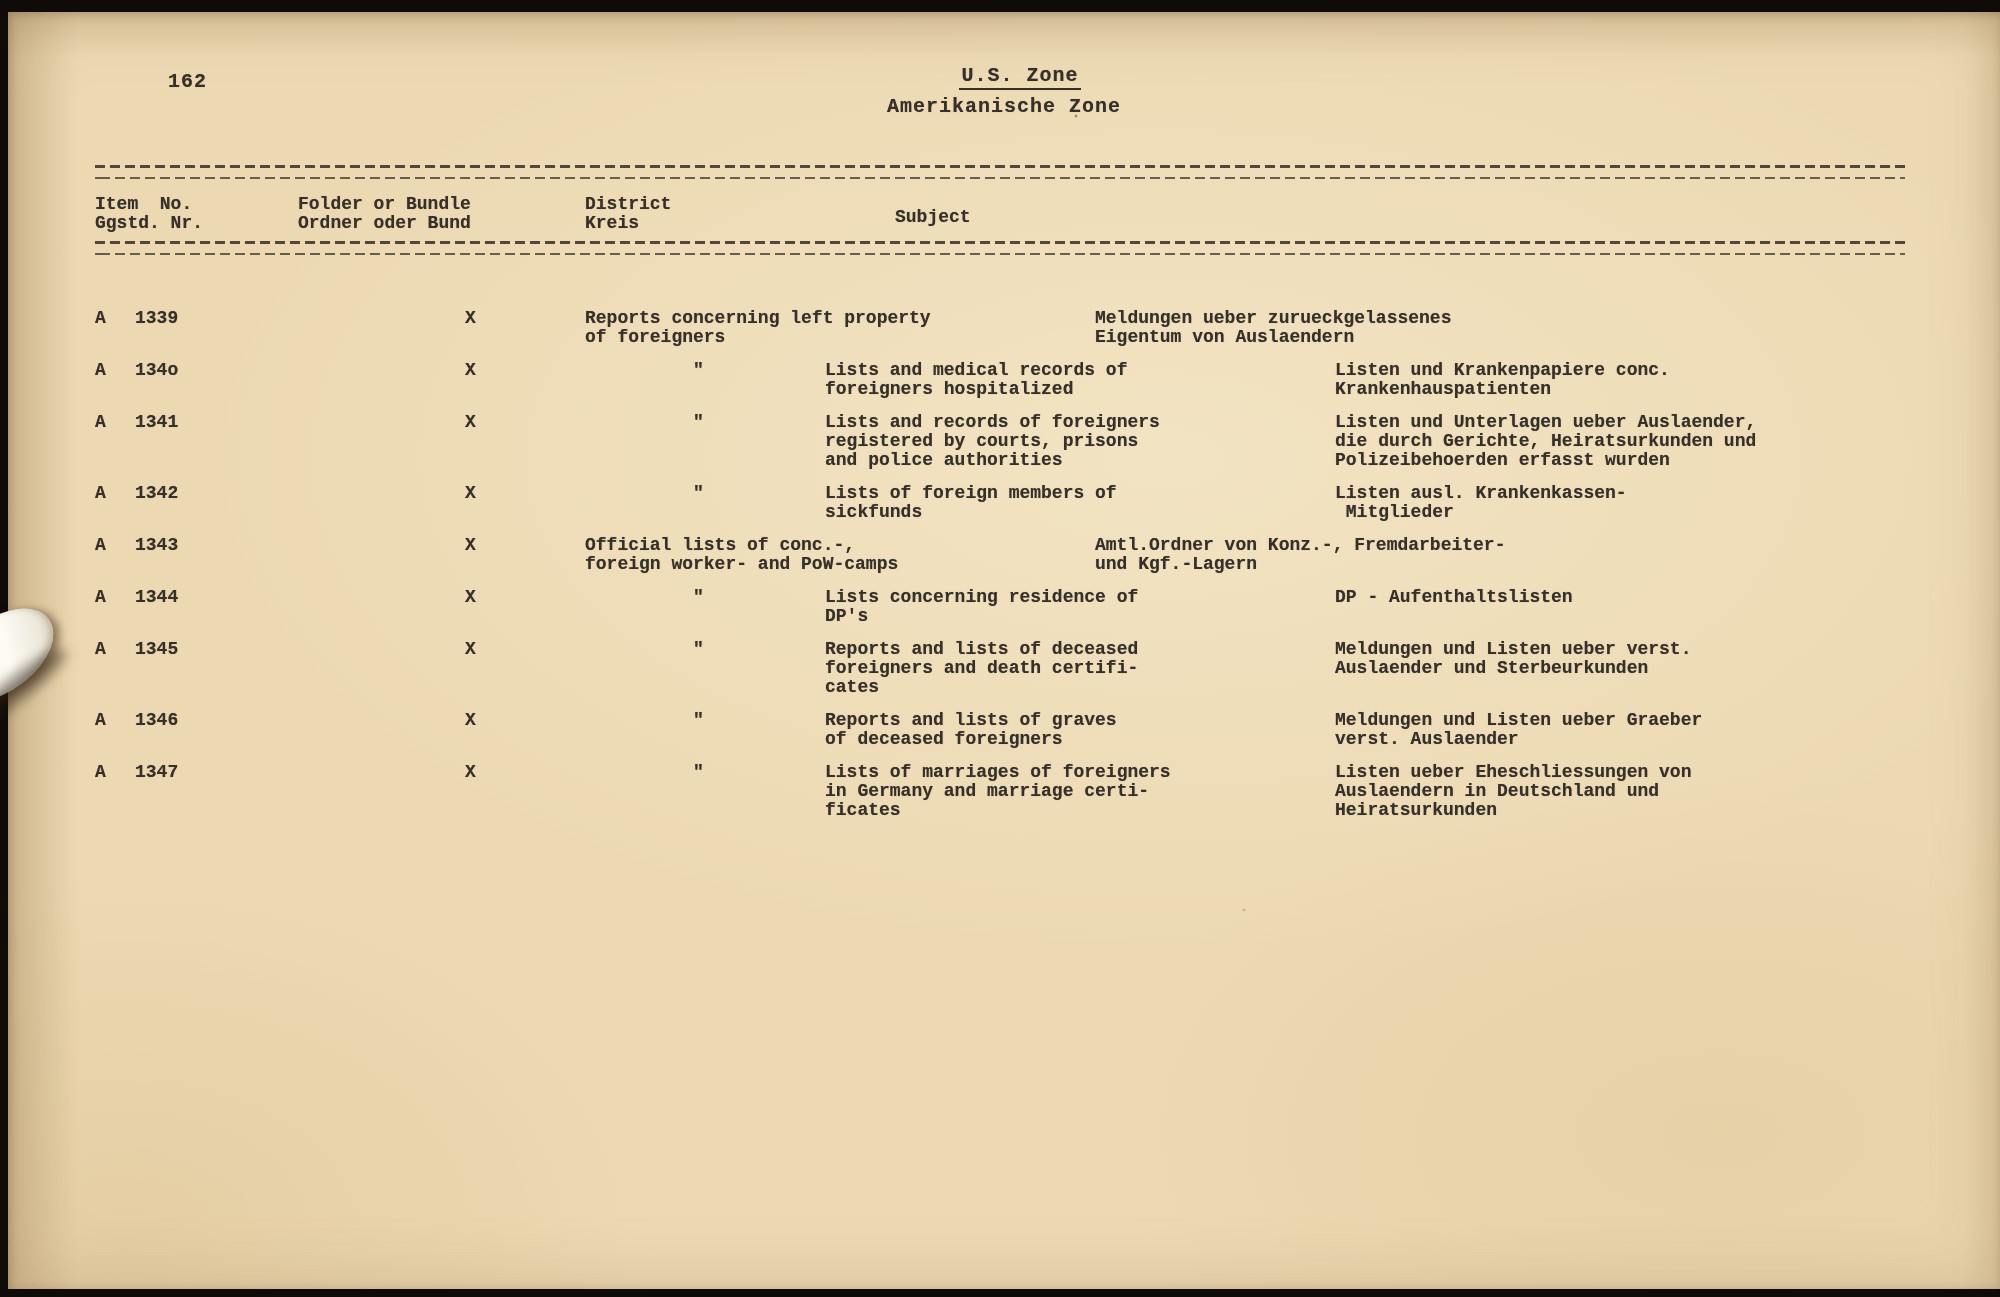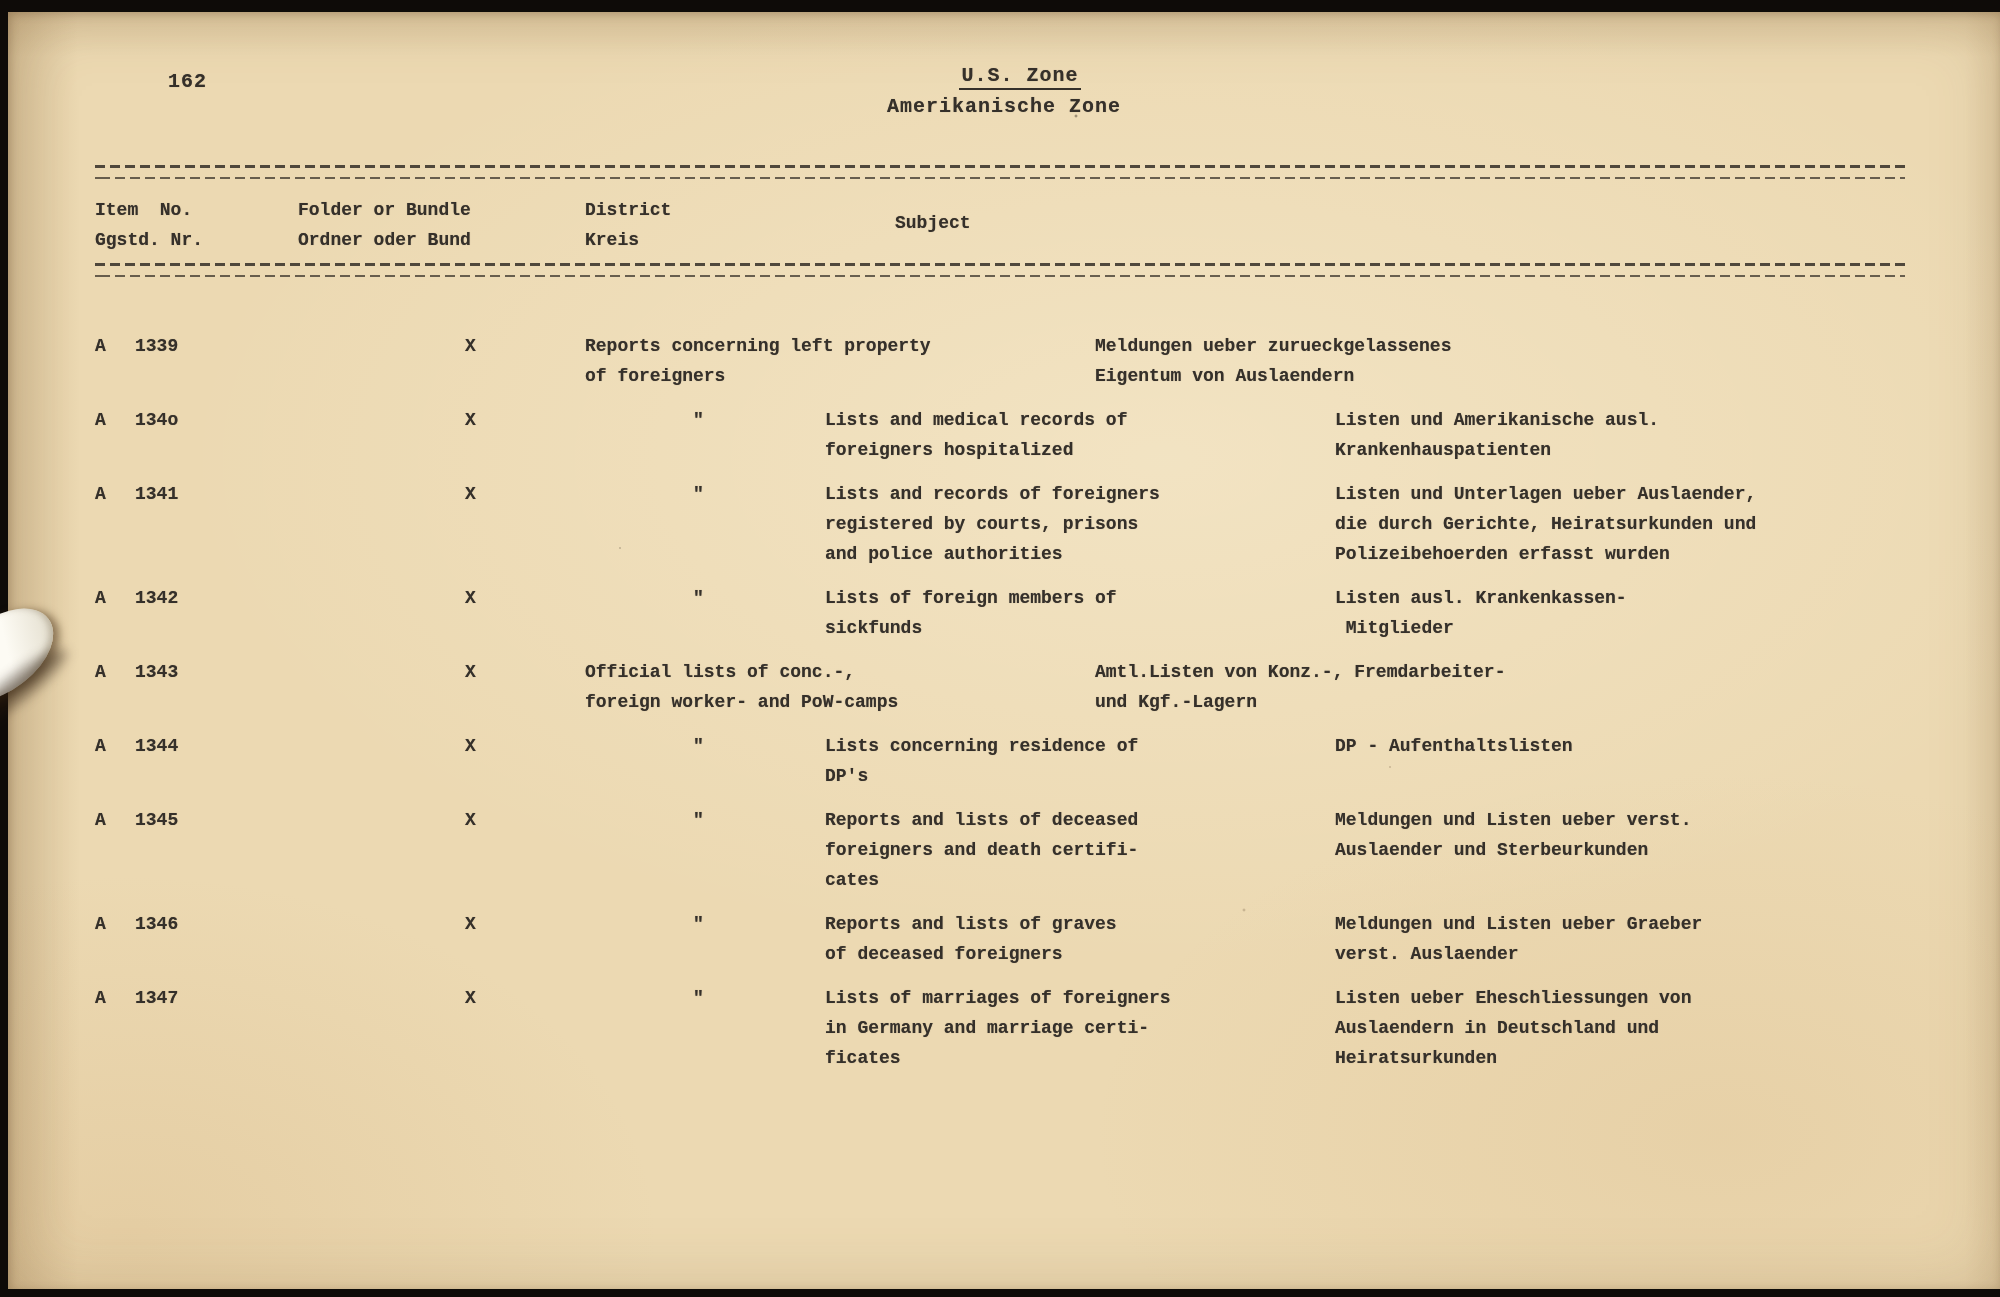--- a/index.html
+++ b/index.html
@@ -28,21 +28,21 @@
       var(--paper);
     box-shadow:inset 0 0 70px rgba(120,85,45,.22), inset 2px 2px 10px rgba(80,55,30,.28);
   }
   .ink{color:var(--ink);text-shadow:0 0 .7px rgba(53,48,42,.55);font-weight:bold;}
   
   .page-number{position:absolute;top:58px;left:160px;font-size:20px;letter-spacing:1px;}
   
   .zone-block{position:absolute;top:48px;left:0;right:0;text-align:center;font-size:20px;line-height:31px;letter-spacing:1px;}
   .zone-en span{border-bottom:2px solid var(--ink);padding:0 2px 1px 2px;margin-left:32px;}
   
-  .doc-table{position:absolute;top:153px;left:87px;width:1810px;font-size:18px;line-height:30px;}
+  .doc-table{position:absolute;top:153px;left:87px;width:1810px;font-size:18px;line-height:19px;}
   .sep{position:relative;height:14px;}
   .sep::before,.sep::after{content:"";position:absolute;left:0;right:0;height:2.5px;
      background:repeating-linear-gradient(90deg, rgba(52,46,38,.85) 0 10px, transparent 10px 15px);}
   .sep::before{top:0;}
   .sep::after{bottom:0;background-position:5px 0;opacity:.85;}
   .thead{display:flex;padding:16px 0 8px 0;}
   .row{display:flex;margin-bottom:14px;}
   .tbody{padding-top:54px;}
   .cell{white-space:pre-wrap;text-shadow:0 0 .7px rgba(53,48,42,.5);}
   .c-item{width:200px;display:flex;}
@@ -106,21 +106,21 @@
 
   <div class="row">
     <div class="cell c-item">
       <span class="item-letter">A</span>
       <span class="item-no">134o</span>
     </div>
     <div class="cell c-folder">X</div>
     <div class="cell c-district">          "</div>
     <div class="cell c-subject">Lists and medical records of
 foreigners hospitalized</div>
-    <div class="cell c-betreff">Listen und Amerikanische ausl.
+    <div class="cell c-betreff">Listen und Krankenpapiere conc.
 Krankenhauspatienten</div>
   </div>
 
   <div class="row">
     <div class="cell c-item">
       <span class="item-letter">A</span>
       <span class="item-no">1341</span>
     </div>
     <div class="cell c-folder">X</div>
     <div class="cell c-district">          "</div>
@@ -146,21 +146,21 @@
   </div>
 
   <div class="row">
     <div class="cell c-item">
       <span class="item-letter">A</span>
       <span class="item-no">1343</span>
     </div>
     <div class="cell c-folder">X</div>
     <div class="cell c-subject">Official lists of conc.-,
 foreign worker- and PoW-camps</div>
-    <div class="cell c-betreff">Amtl.Listen von Konz.-, Fremdarbeiter-
+    <div class="cell c-betreff">Amtl.Ordner von Konz.-, Fremdarbeiter-
 und Kgf.-Lagern</div>
   </div>
 
   <div class="row">
     <div class="cell c-item">
       <span class="item-letter">A</span>
       <span class="item-no">1344</span>
     </div>
     <div class="cell c-folder">X</div>
     <div class="cell c-district">          "</div>

